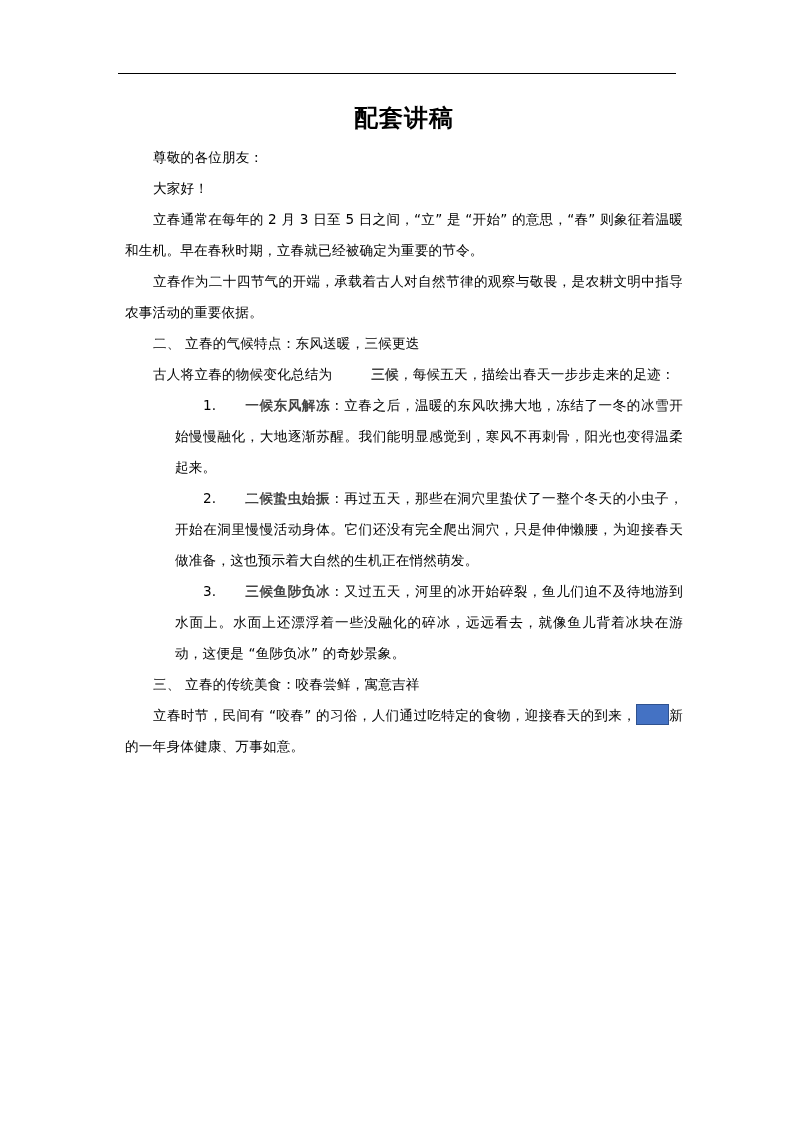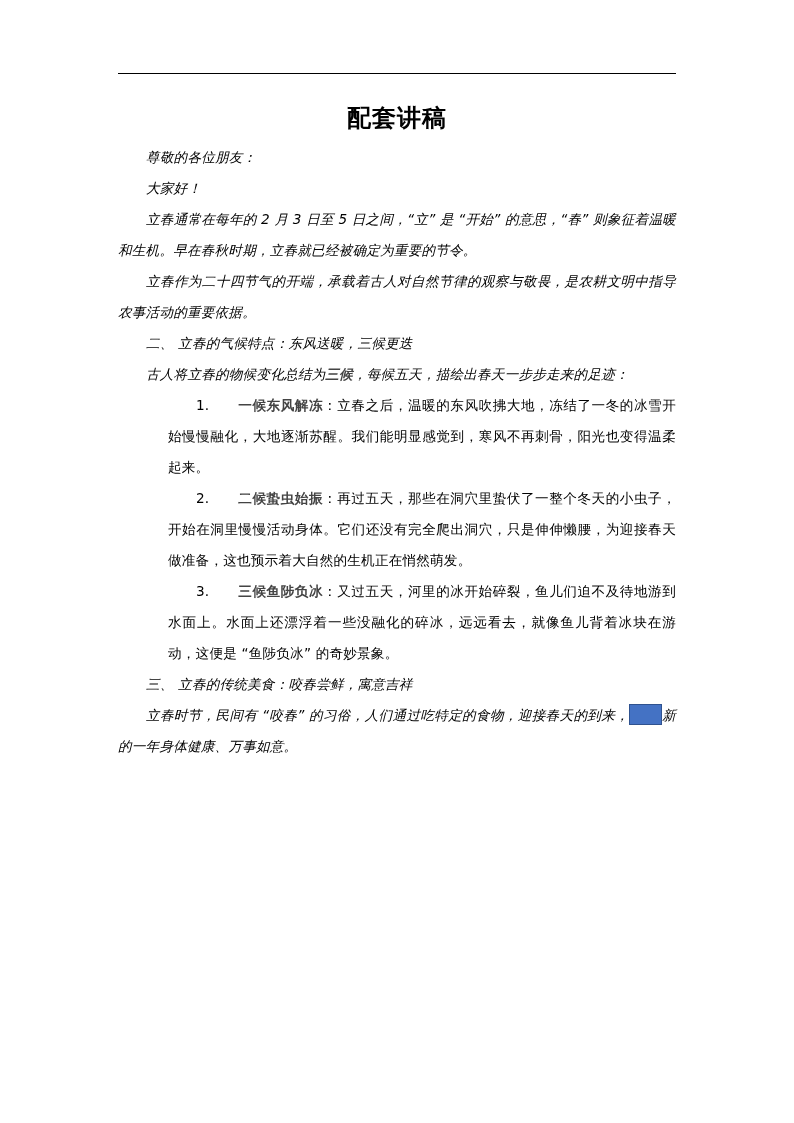--- a/index.html
+++ b/index.html
@@ -1,24 +1,24 @@
 <!DOCTYPE html>
 <html><head>
 <meta charset="utf-8">
 <style>
   html, body { margin: 0; padding: 0; background: #ffffff; }
   body { width: 794px; height: 1123px; position: relative; overflow: hidden;
          font-family: "DejaVu Sans", "Liberation Sans", sans-serif; color: #000; }
   .rule { position: absolute; left: 118px; top: 73px; width: 558px; height: 0; border-top: 1.3px solid #000; }
-  .page { position: absolute; left: 118px; top: 98px; width: 558px; }
+  .page { position: absolute; left: 125px; top: 98px; width: 558px; }
   .title { text-align: center; font-size: 24px; font-weight: bold; height: 40px; line-height: 40px;
            margin: 0 0 4px 0; letter-spacing: 1px; font-family: "DejaVu Serif", "Liberation Serif", serif; }
   .p { font-size: 13.6px; line-height: 31px; margin: 0; text-align: justify; letter-spacing: 0.2px; }
-  .indent { text-indent: 28px; font-style: italic; }
-  .hl { color: #444; font-weight: bold; }
+  .indent { text-indent: 28px; }
+  .hl { color: #444; font-weight: bold; margin-left: 39px; }
   .list-item { font-size: 13.6px; line-height: 31px; margin: 0; padding-left: 50px; text-align: justify; letter-spacing: 0.2px; }
   .list-first { display: inline-block; margin-left: 28px; }
   .num { display: inline-block; width: 42px; }
   .term { color: #444; font-weight: bold; font-family: Liberation Serif, serif; }
   .blue-box { display: inline-block; width: 33px; height: 21px; background: #4472c4;
               border: 1.5px solid #2f528f; box-sizing: border-box; vertical-align: -5px; }
 </style>
 </head>
 <body>
 

